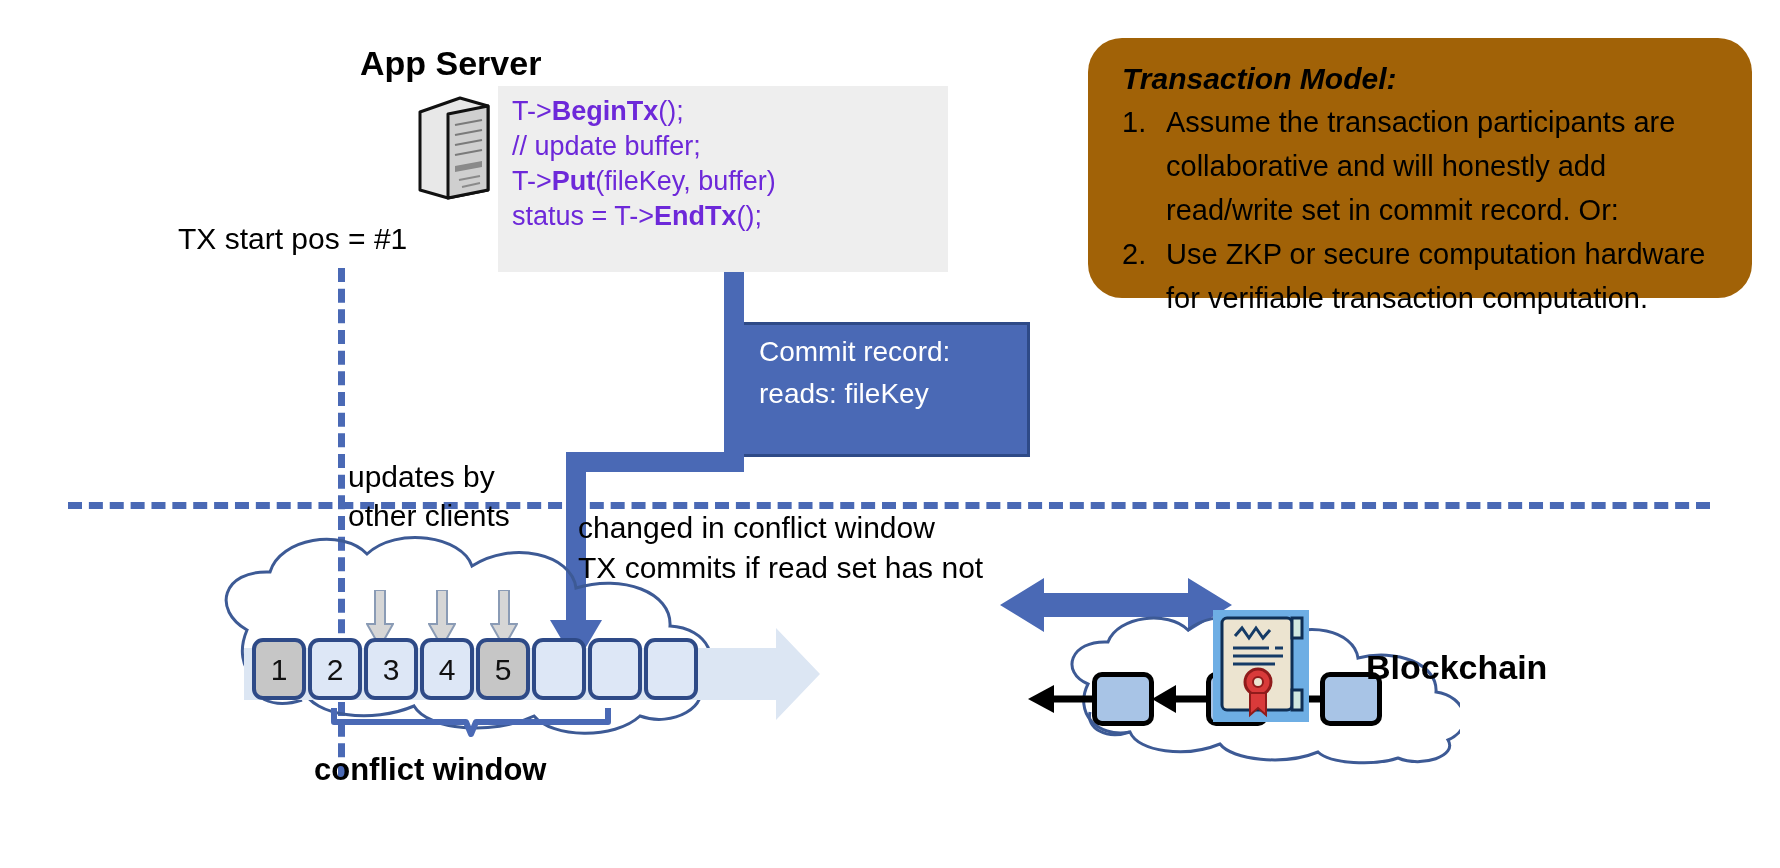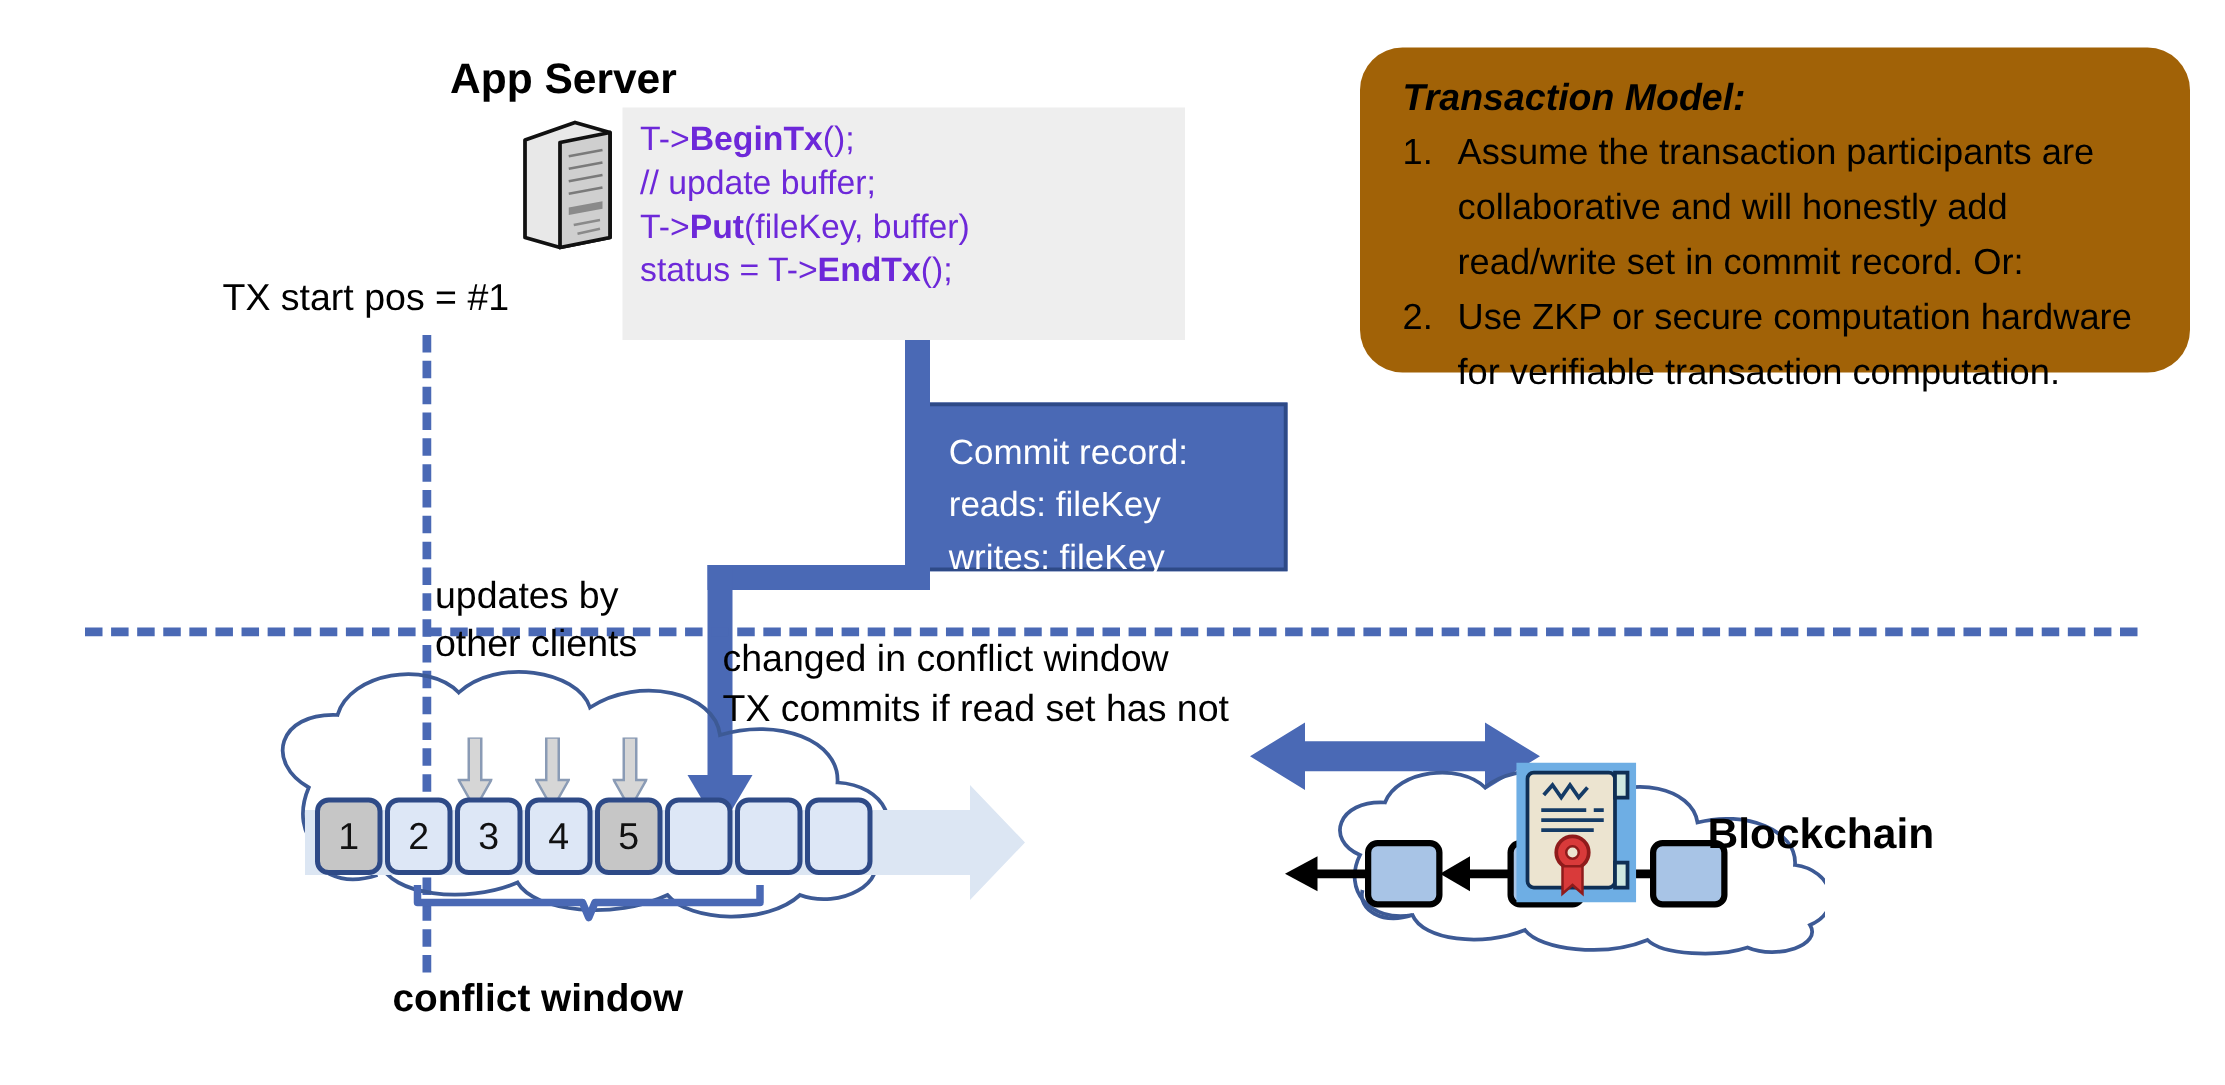--- a/index.html
+++ b/index.html
@@ -69,21 +69,21 @@
     border-top: 7px dashed #4a69b5;
   }
 
   
   #commit-record-box {
     left: 740px; top: 322px;
     width: 290px; height: 135px;
     background: #4a69b5;
     border: 3px solid #2e4a87;
     box-sizing: border-box;
-    padding: 16px 0 0 16px;
+    padding: 6px 0 0 16px;
   }
   #commit-record-box div {
     color: #ffffff;
     font-size: 28px;
     line-height: 42px;
     white-space: nowrap;
   }
 
   
   #txn-model-box {
@@ -161,21 +161,20 @@
   
   .grey-arrow { top: 590px; width: 28px; height: 58px; }
 
   
   #conflict-brace { left: 330px; top: 706px; width: 282px; height: 36px; }
   #conflict-window-label {
     left: 314px; top: 752px;
     font-size: 31px;
     font-weight: bold;
     white-space: nowrap;
-    margin-top: 29px;
   }
 
   
   #double-arrow { left: 1000px; top: 576px; width: 232px; height: 58px; }
   #bc-cloud { left: 1030px; top: 606px; width: 430px; height: 160px; }
   .bc-block {
     top: 672px;
     width: 62px; height: 54px;
     background: #a8c4e6;
     border: 5px solid #000000;
@@ -240,21 +239,20 @@
     </div>
     <div class="txn-item">
       <div class="txn-num">2.</div>
       <div class="txn-text">Use ZKP or secure computation hardware for verifiable transaction computation.</div>
     </div>
   </div>
 
   <div class="abs" id="commit-record-box">
     <div>Commit record:</div>
     <div>reads: fileKey</div>
-    <div>writes: fileKey</div>
   </div>
 
   <div class="abs" id="commit-arrow-v1"></div>
   <div class="abs" id="commit-arrow-h"></div>
   <div class="abs" id="commit-arrow-v2"></div>
   <div class="abs" id="commit-arrow-head"></div>
 
   <div class="abs" id="layer-divider"></div>
 
   <div class="abs" id="updates-label">

